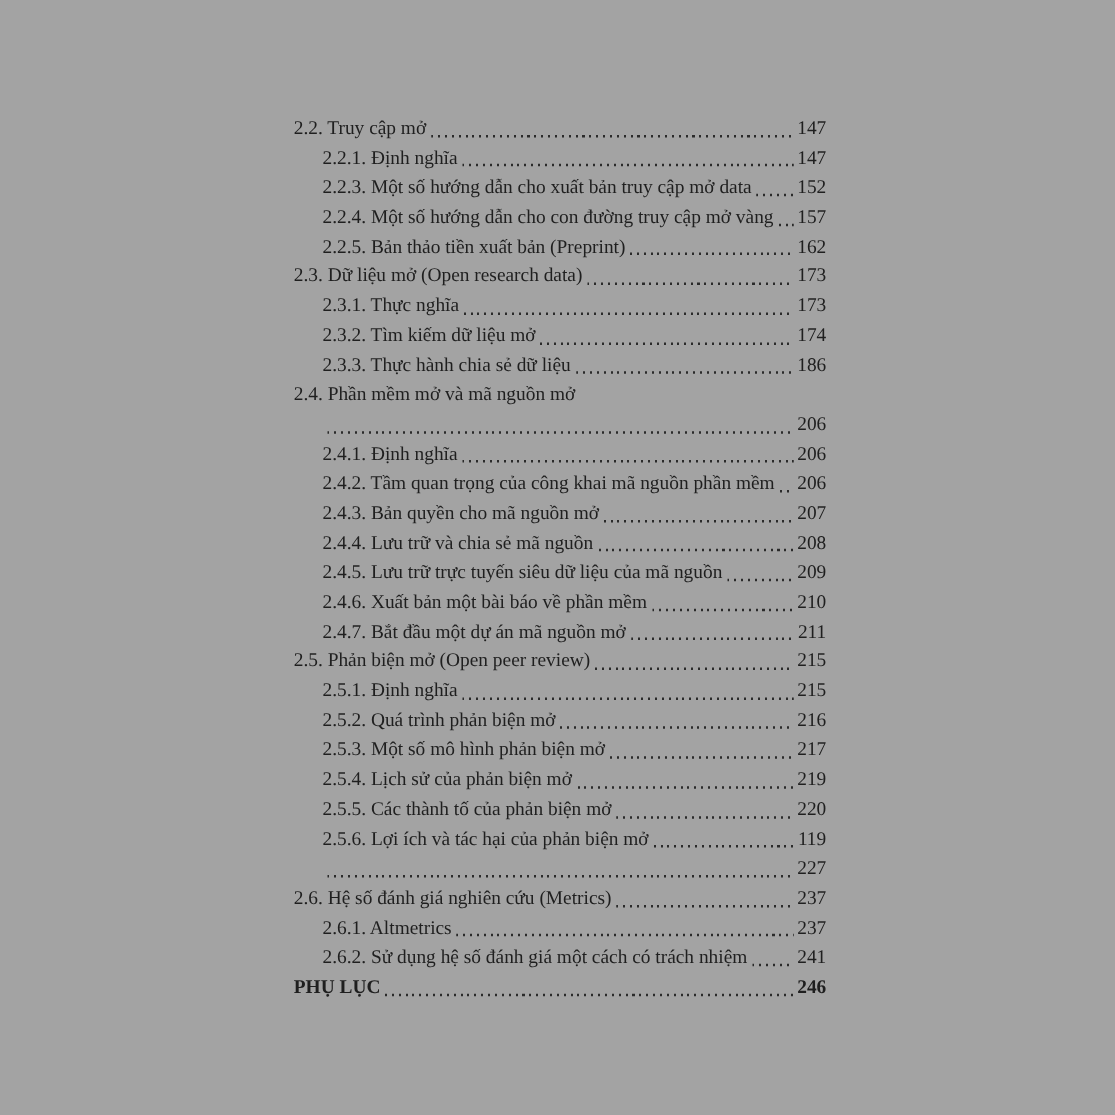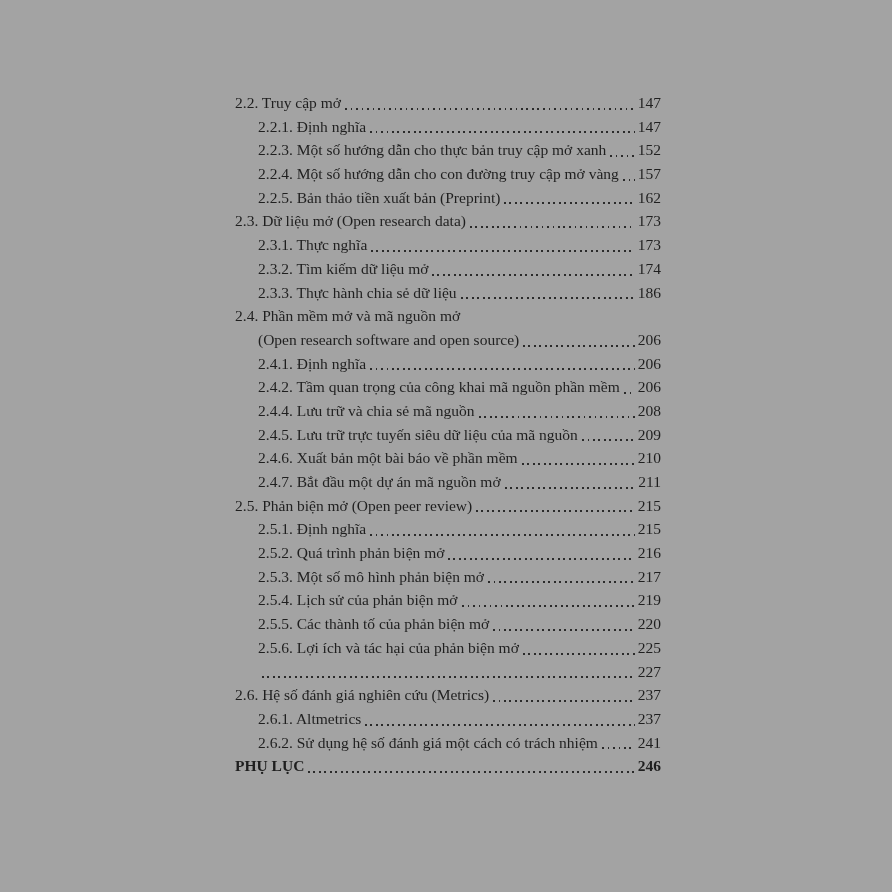--- a/index.html
+++ b/index.html
@@ -72,21 +72,21 @@
   </div>
 
   <div class="toc-row lvl-1">
     <span class="label">2.2.1. Định nghĩa</span>
     <span class="leader"></span>
     <span class="pagenum">147</span>
   </div>
 
 
   <div class="toc-row lvl-1">
-    <span class="label">2.2.3. Một số hướng dẫn cho thực bản truy cập mở xanh</span>
+    <span class="label">2.2.3. Một số hướng dẫn cho xuất bản truy cập mở data</span>
     <span class="leader"></span>
     <span class="pagenum">152</span>
   </div>
 
   <div class="toc-row lvl-1">
     <span class="label">2.2.4. Một số hướng dẫn cho con đường truy cập mở vàng</span>
     <span class="leader"></span>
     <span class="pagenum">157</span>
   </div>
 
@@ -119,37 +119,41 @@
     <span class="leader"></span>
     <span class="pagenum">186</span>
   </div>
 
   <div class="toc-row lvl-0">
     <span class="label">2.4. Phần mềm mở và mã nguồn mở</span>
 
   </div>
 
   <div class="toc-row lvl-1">
-    <span class="label">(Open research software and open source)</span>
     <span class="leader"></span>
     <span class="pagenum">206</span>
   </div>
 
   <div class="toc-row lvl-1">
     <span class="label">2.4.1. Định nghĩa</span>
     <span class="leader"></span>
     <span class="pagenum">206</span>
   </div>
 
   <div class="toc-row lvl-1">
     <span class="label">2.4.2. Tầm quan trọng của công khai mã nguồn phần mềm</span>
     <span class="leader"></span>
     <span class="pagenum">206</span>
   </div>
 
+  <div class="toc-row lvl-1">
+    <span class="label">2.4.3. Bản quyền cho mã nguồn mở</span>
+    <span class="leader"></span>
+    <span class="pagenum">207</span>
+  </div>
 
   <div class="toc-row lvl-1">
     <span class="label">2.4.4. Lưu trữ và chia sẻ mã nguồn</span>
     <span class="leader"></span>
     <span class="pagenum">208</span>
   </div>
 
   <div class="toc-row lvl-1">
     <span class="label">2.4.5. Lưu trữ trực tuyến siêu dữ liệu của mã nguồn</span>
     <span class="leader"></span>
@@ -200,21 +204,21 @@
 
   <div class="toc-row lvl-1">
     <span class="label">2.5.5. Các thành tố của phản biện mở</span>
     <span class="leader"></span>
     <span class="pagenum">220</span>
   </div>
 
   <div class="toc-row lvl-1">
     <span class="label">2.5.6. Lợi ích và tác hại của phản biện mở</span>
     <span class="leader"></span>
-    <span class="pagenum">225</span>
+    <span class="pagenum">119</span>
   </div>
 
   <div class="toc-row lvl-1">
     <span class="leader"></span>
     <span class="pagenum">227</span>
   </div>
 
   <div class="toc-row lvl-0">
     <span class="label">2.6. Hệ số đánh giá nghiên cứu (Metrics)</span>
     <span class="leader"></span>

